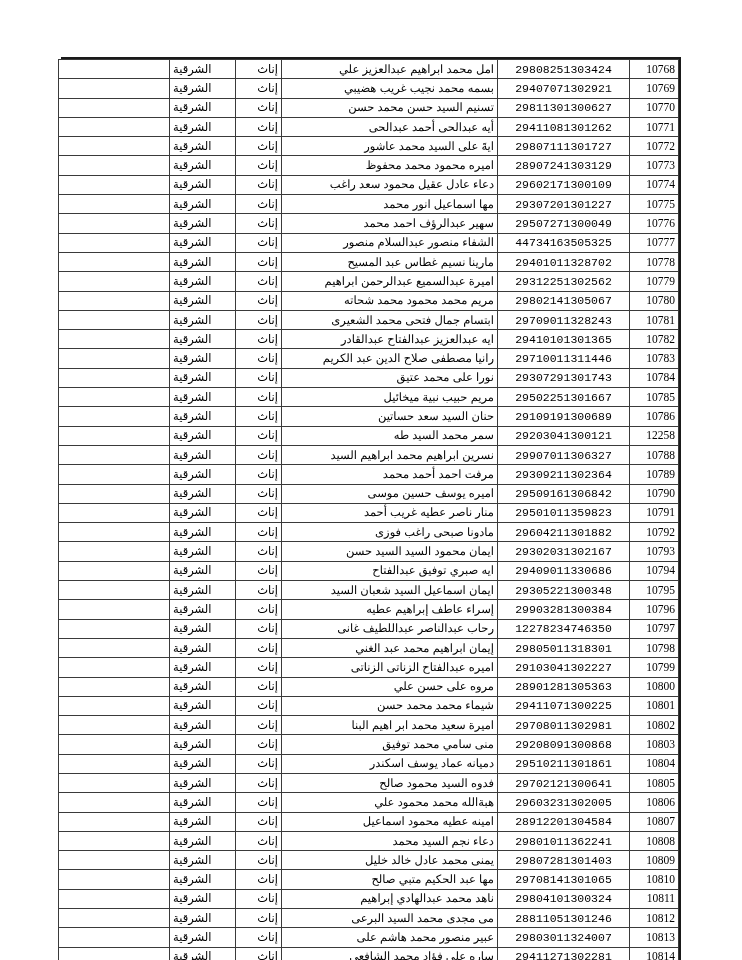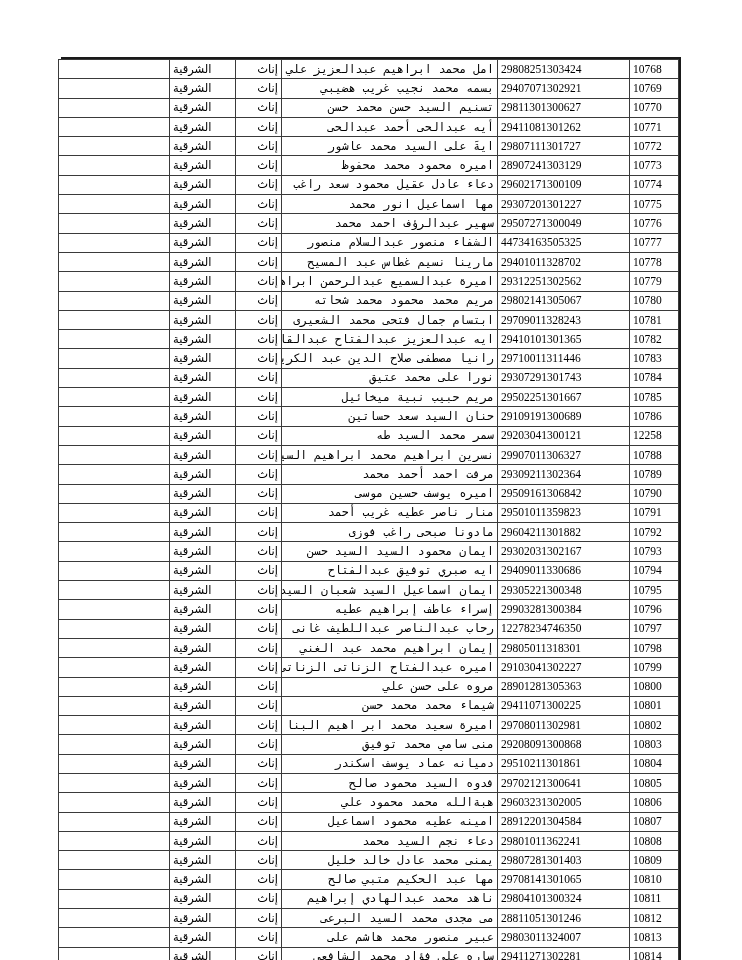--- a/index.html
+++ b/index.html
@@ -55,41 +55,42 @@
 
   
   col.c-seq   { width: 49px; }
   col.c-nid   { width: 132px; }
   col.c-name  { width: 216px; }
   col.c-gen   { width: 46px; }
   col.c-gov   { width: 66px; }
   col.c-blank { width: 111px; }
 
   td.seq {
-    text-align: left;
+    text-align: right;
     direction: ltr;
     font-family: "Liberation Serif", "DejaVu Serif", serif;
     font-size: 13.5px;
     letter-spacing: 0px;
     border-right: 2px solid #1a1a1a;
     margin-top: 29px;
   }
 
   td.nid {
+    text-align: center;
     direction: ltr;
-    font-family: Liberation Serif, serif;
+    font-family: Liberation Mono, monospace;
     font-size: 13.5px;
     border-left: 2px solid #1a1a1a;
     border-right: 1px solid #3a3a3a;
   }
 
   td.name {
     text-align: right;
     direction: rtl;
-    font-family: Liberation Mono, monospace;
+    font-family: Liberation Sans, sans-serif;
     font-size: 11px;
     padding-right: 4px;
     padding-left: 2px;
   }
 
   td.gender {
     text-align: right;
     direction: rtl;
     font-size: 10.5px;
   }

